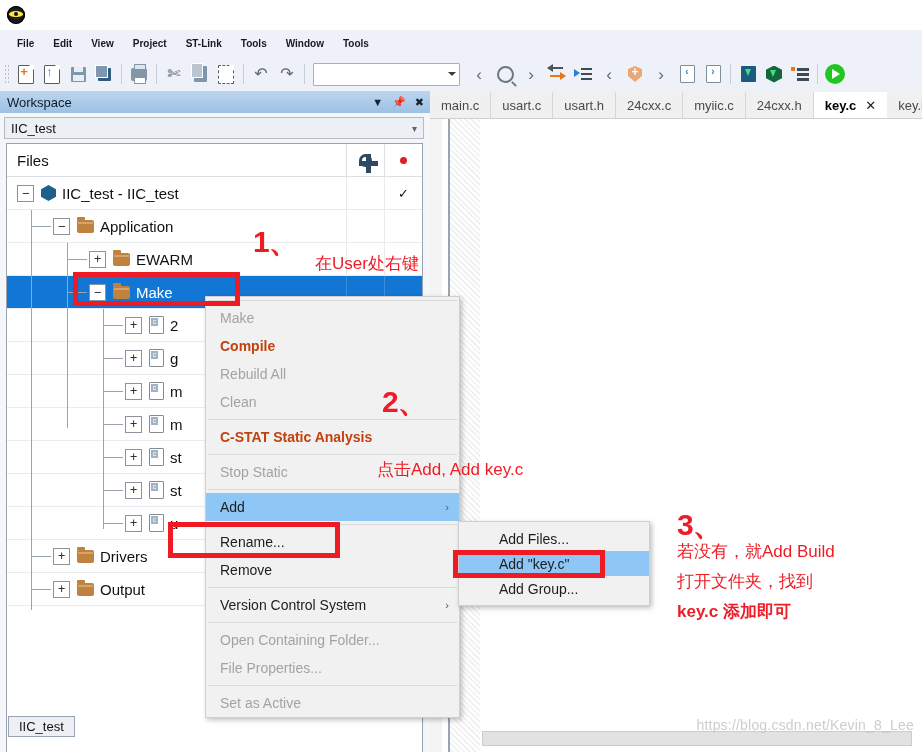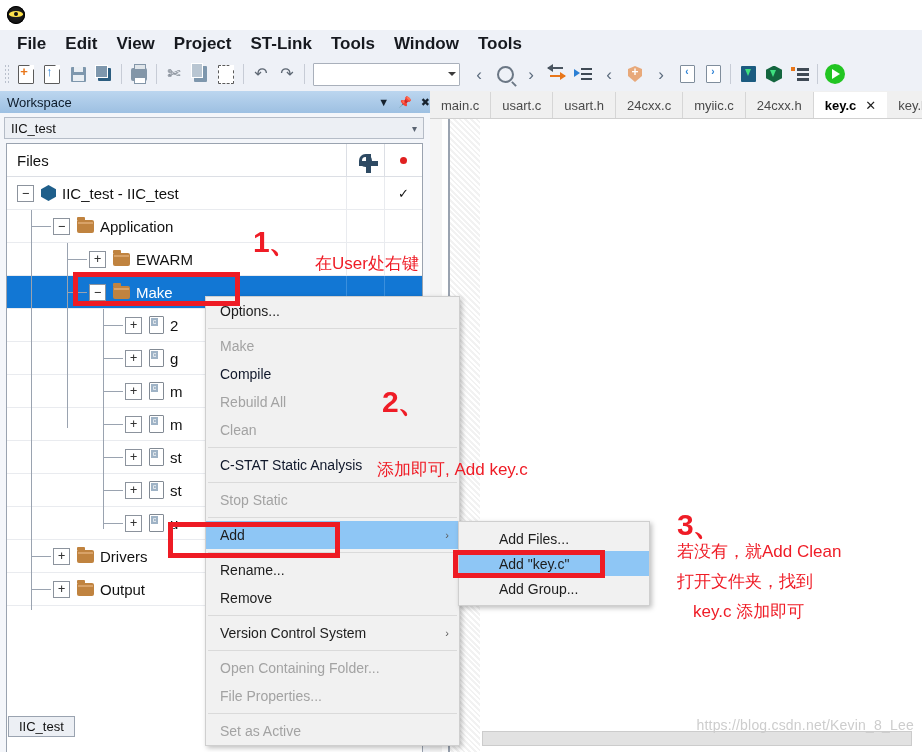--- a/index.html
+++ b/index.html
@@ -33,21 +33,21 @@
   }
   .title-text{font-size:15px;color:#1a1a1a;letter-spacing:.1px;}
 
   
   .menubar{
     position:absolute;left:0;top:30px;width:922px;height:27px;
     background:#eef1f7;display:flex;align-items:center;padding-left:8px;
     box-sizing:border-box;
   }
   .menu-item{
-    font-size:17px;color:#16191f;padding:3px 9px;margin-right:1px;
+    font-size:10px;color:#16191f;padding:3px 9px;margin-right:1px;
     cursor:default;border-radius:2px;font-weight:600;
   }
 
   
   .toolbar{
     position:absolute;left:0;top:57px;width:922px;height:34px;
     background:#eef1f7;display:flex;align-items:center;padding-left:4px;
     box-sizing:border-box;
   }
   .grip{width:6px;height:20px;margin-right:3px;flex:none;
@@ -114,21 +114,21 @@
   .redlist i:nth-child(3){top:11px;width:12px;}
   .redlist b{position:absolute;left:0;top:0px;width:4px;height:4px;background:#e8761a;}
   .playbtn{width:20px;height:20px;border-radius:50%;background:#22c522;position:relative;}
   .playbtn::after{content:"";position:absolute;left:7px;top:5px;border-top:5px solid transparent;border-bottom:5px solid transparent;border-left:8px solid #fff;}
 
   
   .ws-panel{position:absolute;left:0;top:91px;width:430px;height:661px;background:#f4f6fa;}
   .ws-header{
     position:absolute;left:0;top:0;width:430px;height:22px;
     background:linear-gradient(#bcd6ef,#9dc0e2);
-    display:flex;align-items:center;box-sizing:border-box;padding:0 0 0 7px;
+    display:flex;align-items:center;box-sizing:border-box;padding:0 6px 0 7px;
   }
   .ws-header .t{font-size:13px;color:#0d1b2a;flex:1;}
   .ws-header .ic{margin-left:9px;font-size:11px;color:#16222e;cursor:default;line-height:1;}
   .ws-combo{
     position:absolute;left:4px;top:26px;width:420px;height:22px;
     background:#eceff4;border:1px solid #b5bcc7;box-sizing:border-box;
     display:flex;align-items:center;padding:0 6px;font-size:13px;color:#111;
   }
   .ws-combo .cv{flex:1;}
   .ws-combo .ca{color:#5a6472;font-size:10px;}
@@ -214,21 +214,21 @@
   .ctxmenu{
     position:absolute;left:205px;top:296px;width:255px;
     background:#f1f1f1;border:1px solid #cfcfcf;box-sizing:border-box;
     box-shadow:2px 2px 5px rgba(0,0,0,.25);z-index:30;
   }
   .mi{
     height:28px;display:flex;align-items:center;padding:0 0 0 14px;
     font-size:14px;color:#1d1d1d;white-space:nowrap;position:relative;box-sizing:border-box;
   }
   .mi.dis{color:#a3a3a3;}
-  .mi.bold{font-weight:normal;color:#0f172a;}
+  .mi.bold{font-weight:bold;color:#c2410c;}
   .mi.hl{background:#8ec6f5;}
   .mi .sub{position:absolute;right:10px;font-size:11px;color:#5a5a5a;}
   .msep{height:1px;background:#dadada;margin:3px 2px;}
 
   .submenu{
     position:absolute;left:458px;top:521px;width:192px;background:#f1f1f1;
     border:1px solid #cfcfcf;box-sizing:border-box;box-shadow:2px 2px 5px rgba(0,0,0,.25);z-index:40;
     padding:4px 0;
   }
   .smi{height:25px;display:flex;align-items:center;padding-left:40px;font-size:14px;color:#1d1d1d;box-sizing:border-box;}
@@ -591,21 +591,20 @@
     <div class="edit-body">
       <div class="gutter"></div>
       <div class="vscroll"></div>
       <div class="hatch"></div>
       <div class="hscroll"></div>
       <div class="watermark">https://blog.csdn.net/Kevin_8_Lee</div>
     </div>
   </div>
 
   <div class="ctxmenu">
-    <div class="mi">Options...</div>
     <div class="msep"></div>
     <div class="mi dis">Make</div>
     <div class="mi bold">Compile</div>
     <div class="mi dis">Rebuild All</div>
     <div class="mi dis">Clean</div>
     <div class="msep"></div>
     <div class="mi bold">C-STAT Static Analysis</div>
     <div class="msep"></div>
     <div class="mi dis">Stop Static</div>
     <div class="msep"></div>
@@ -635,20 +634,20 @@
   </div>
 
   <div class="redbox" style="left:73px;top:272px;width:167px;height:34px;"></div>
   <div class="redbox" style="left:168px;top:522px;width:172px;height:36px;"></div>
   <div class="redbox" style="left:453px;top:550px;width:152px;height:28px;"></div>
 
   <div class="ann num" style="left:253px;top:222px;">1、</div>
   <div class="ann txt" style="left:315px;top:252px;">在User处右键</div>
 
   <div class="ann num" style="left:382px;top:382px;">2、</div>
-  <div class="ann txt" style="left:377px;top:458px;">添加即可, Add key.c</div>
+  <div class="ann txt" style="left:377px;top:458px;">点击Add, Add key.c</div>
 
   <div class="ann num" style="left:677px;top:505px;">3、</div>
-  <div class="ann txt" style="left:677px;top:540px;">若没有，就Add Clean</div>
+  <div class="ann txt" style="left:677px;top:540px;">若没有，就Add Build</div>
   <div class="ann txt" style="left:677px;top:570px;">打开文件夹，找到</div>
-  <div class="ann txt" style="left:693px;top:600px;">key.c 添加即可</div>
+  <div class="ann txt" style="left:677px;top:600px;font-weight:bold;">key.c 添加即可</div>
 
 </div>
 
 </body></html>

